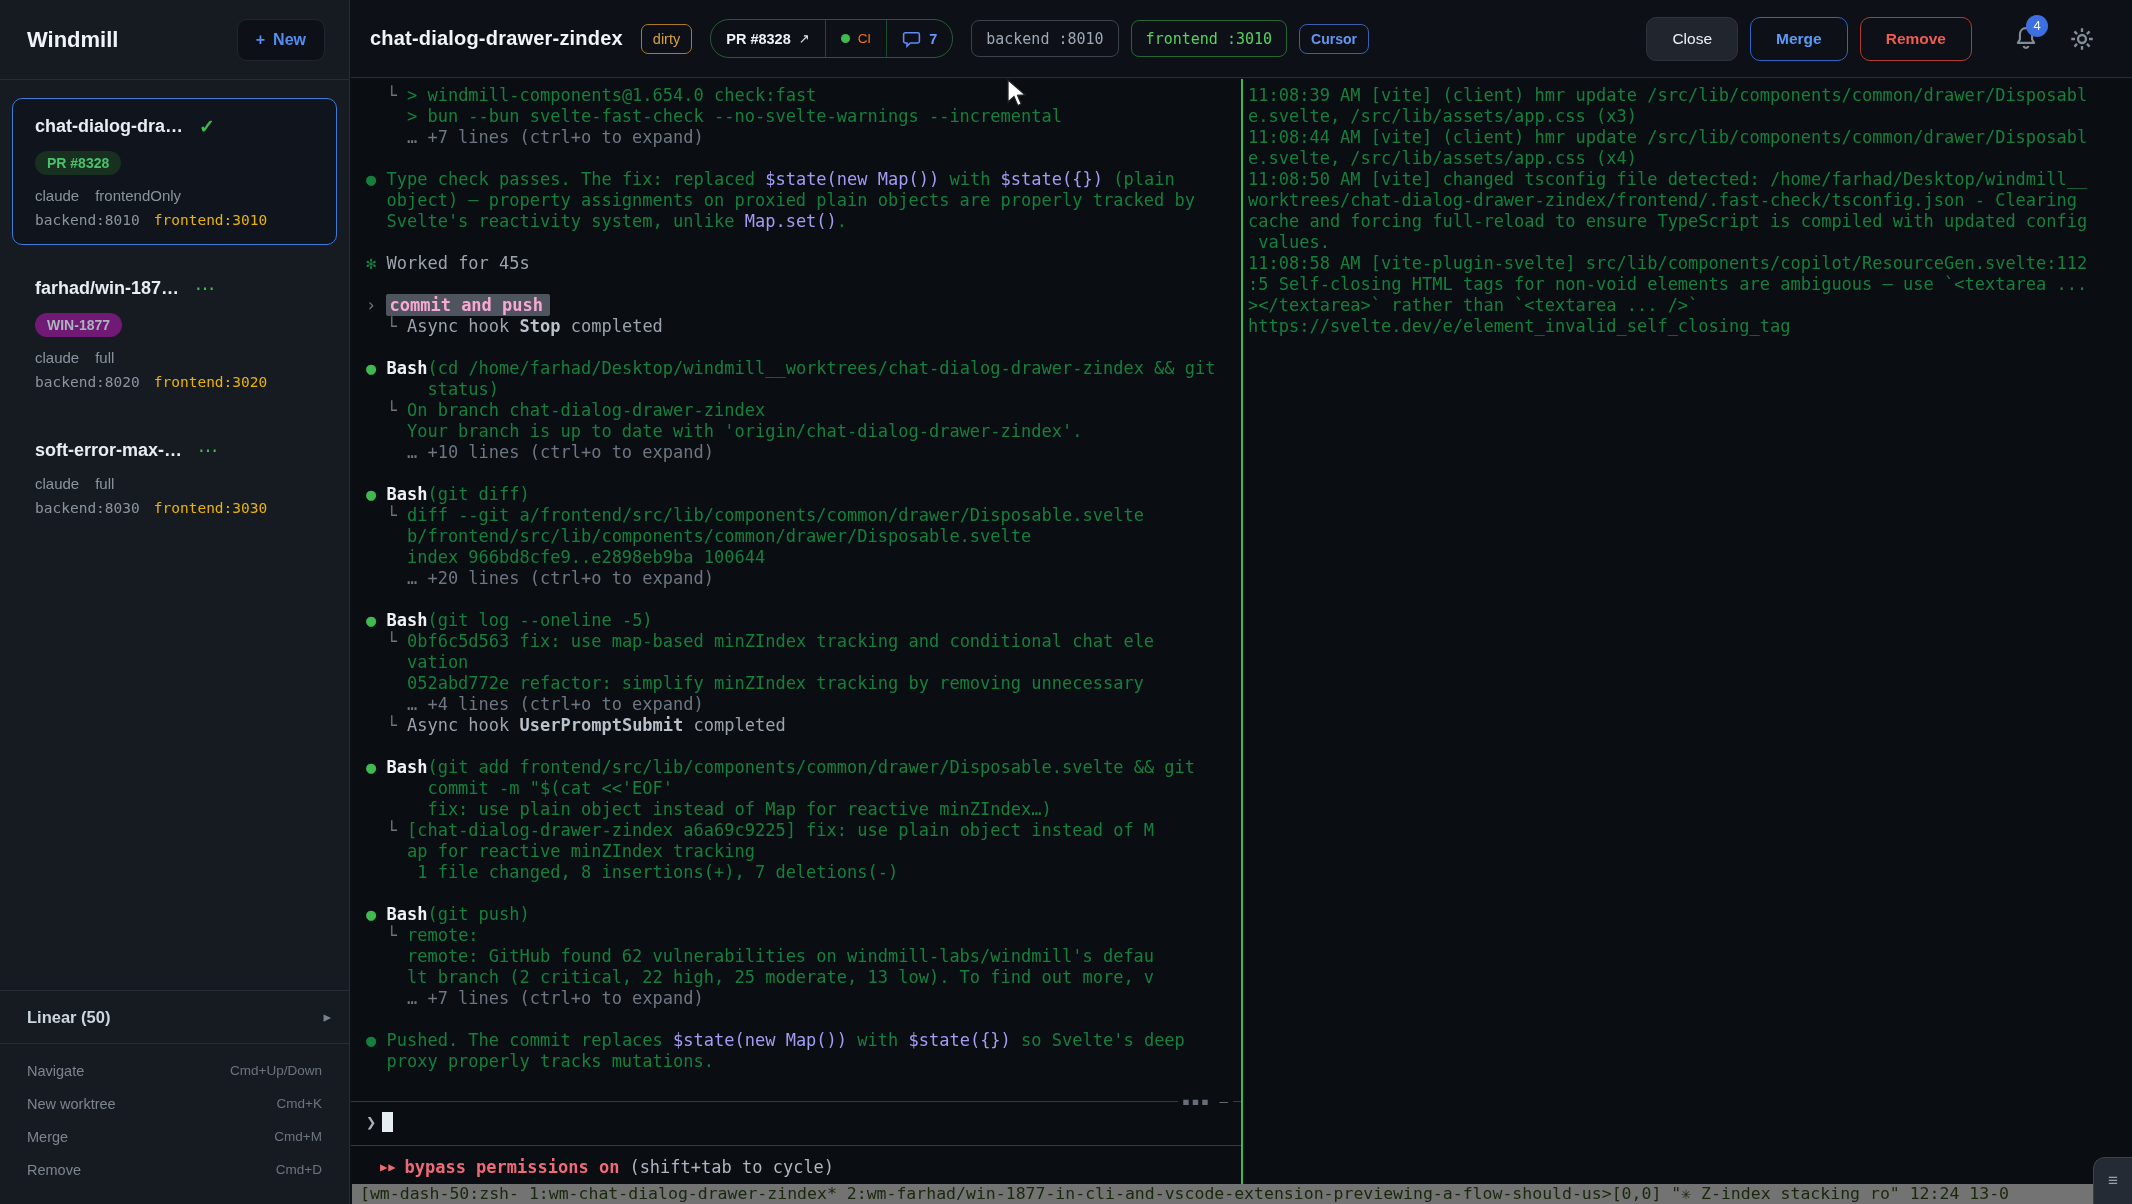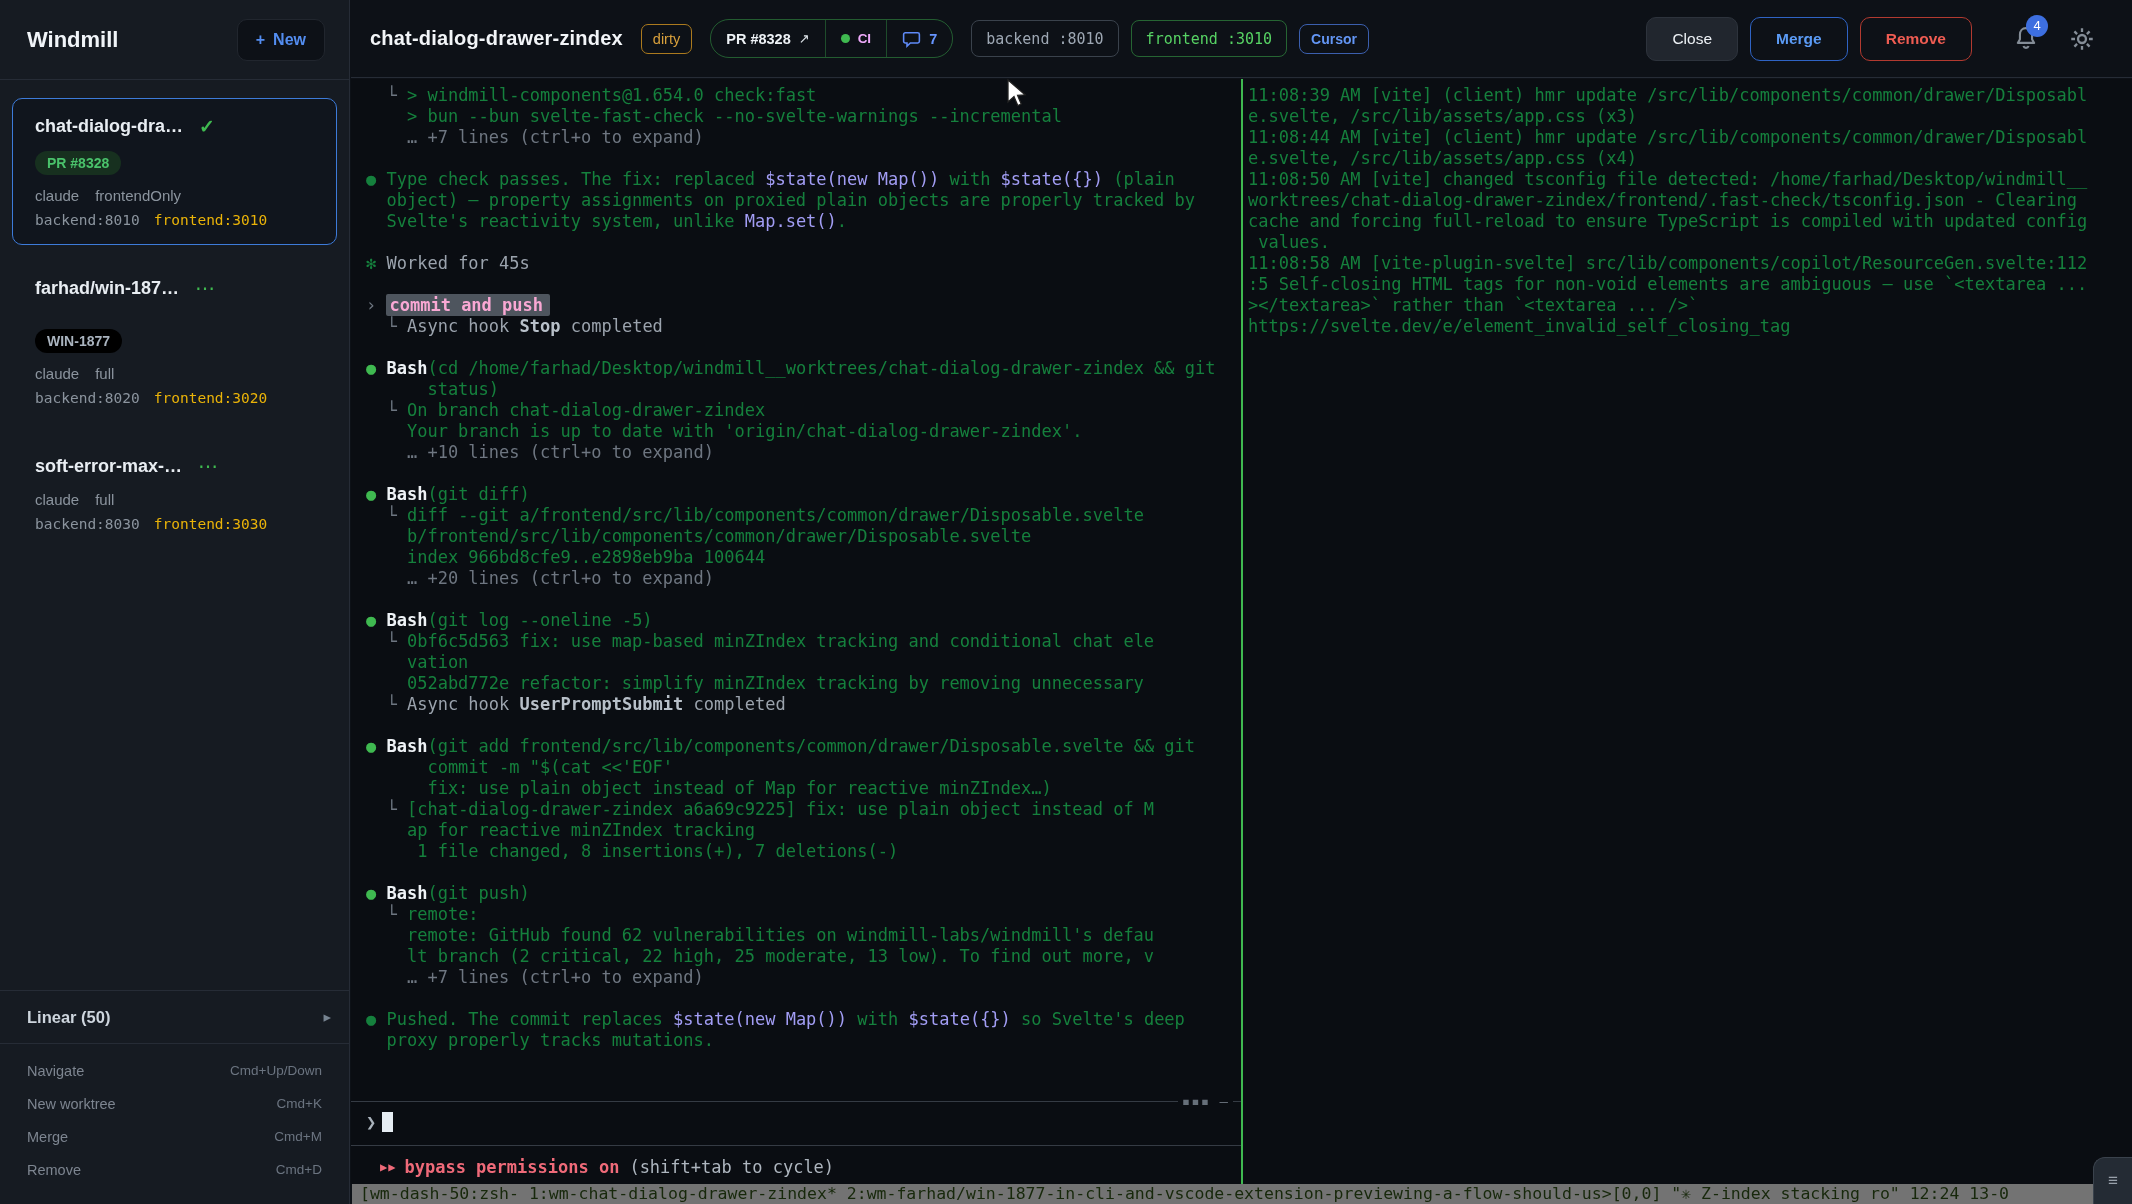--- a/index.html
+++ b/index.html
@@ -17,21 +17,21 @@
   .wt-list{padding:18px 12px;}
   .wt-card{border:1.5px solid transparent;border-radius:10px;padding:16px 22px;margin-bottom:14px;}
   .wt-card.selected{border-color:#3d7bd9;background:#10151d;}
   .wt-title-row{display:flex;align-items:center;gap:16px;margin-bottom:13px;}
   .wt-title{font-size:18px;font-weight:bold;color:#e8edf2;}
   .wt-check{color:#3fb950;font-size:19px;font-weight:bold;}
   .wt-dots{color:#3fb950;font-size:20px;letter-spacing:2px;}
   .wt-badge{display:inline-block;font-size:14px;font-weight:600;border-radius:14px;
             padding:4px 12px;margin-bottom:12px;}
   .wt-badge.green{background:#17301f;color:#4ac26b;}
-  .wt-badge.gray{background:#000000;color:#aab4bf;margin-top:16px;}
+  .wt-badge.gray{background:#701a75;color:#aab4bf;}
   .wt-meta{font-size:15px;color:#8b949e;margin-bottom:8px;display:flex;gap:16px;}
   .wt-ports{font-family:"DejaVu Sans Mono",monospace;font-size:14.5px;display:flex;gap:14px;}
   .wt-backend{color:#8b949e;} .wt-frontend{color:#eab308;}
   .sb-bottom{position:absolute;bottom:0;left:0;right:0;}
   .linear-row{border-top:1px solid #262c36;border-bottom:1px solid #262c36;height:52px;
               display:flex;align-items:center;justify-content:space-between;padding:0 18px 0 27px;}
   .linear-label{font-size:16.5px;font-weight:bold;color:#cdd5dd;}
   .linear-chev{color:#768390;font-size:15px;}
   .shortcuts{padding:10px 0 18px 0;}
   .sc-row{height:33px;display:flex;align-items:center;justify-content:space-between;padding:0 27px;}
@@ -44,21 +44,21 @@
   .hd-title{font-size:20px;font-weight:bold;color:#f2f5f8;margin-right:18px;letter-spacing:.2px;}
   .badge{box-sizing:border-box;display:flex;align-items:center;border-radius:8px;}
   .dirty{border:1px solid #ab7a1e;color:#d8a03c;font-size:14.5px;padding:6px 11px;border-radius:7px;margin-right:18px;}
   .pr-pill{border:1px solid rgba(63,185,80,.45);border-radius:19px;height:37px;display:flex;
            align-items:stretch;margin-right:18px;overflow:hidden;}
   .pr-seg{display:flex;align-items:center;gap:8px;padding:0 15px;}
   .pr-seg + .pr-seg{border-left:1px solid rgba(63,185,80,.35);}
   .pr-label{color:#eef2f6;font-size:14.5px;font-weight:600;}
   .pr-arrow{color:#dfe5ea;font-size:13px;}
   .ci-dot{width:9px;height:9px;border-radius:50%;background:#3fb950;}
-  .ci-label{color:#f0abfc;font-size:13.5px;font-weight:bold;}
+  .ci-label{color:#f97316;font-size:13.5px;font-weight:normal;}
   .cm-count{color:#6795ff;font-size:14.5px;font-weight:600;}
   .port-badge{font-family:"DejaVu Sans Mono",monospace;font-size:15px;height:37px;padding:0 14px;
               border-radius:8px;margin-right:12px;}
   .backend-badge{border:1px solid #3a424c;color:#9da7b3;}
   .frontend-badge{border:1px solid rgba(63,185,80,.5);color:#57d364;}
   .cursor-badge{border:1px solid #3b5fae;color:#6396f5;font-size:14px;font-weight:600;height:30px;
                 padding:0 11px;border-radius:8px;}
   .hd-btn{font-family:"Liberation Sans",sans-serif;font-size:15.5px;border-radius:10px;
           padding:12px 25px;cursor:pointer;background:#0d1117;}
   .close-btn{background:#21262e;color:#eef2f6;border:1px solid #2d333c;margin-left:auto;}
@@ -255,20 +255,21 @@
           <div class="t-line"><span class="sg-g">● </span><span class="sg-wb">Bash</span><span class="sg-w">(git diff)</span></div>
           <div class="t-line"><span class="sg-d">  └ </span><span class="sg-w">diff --git a/frontend/src/lib/components/common/drawer/Disposable.svelte</span></div>
           <div class="t-line"><span class="sg-w">    b/frontend/src/lib/components/common/drawer/Disposable.svelte</span></div>
           <div class="t-line"><span class="sg-w">    index 966bd8cfe9..e2898eb9ba 100644</span></div>
           <div class="t-line"><span class="sg-d">    … +20 lines (ctrl+o to expand)</span></div>
           <div class="t-line"></div>
           <div class="t-line"><span class="sg-g">● </span><span class="sg-wb">Bash</span><span class="sg-w">(git log --oneline -5)</span></div>
           <div class="t-line"><span class="sg-d">  └ </span><span class="sg-w">0bf6c5d563 fix: use map-based minZIndex tracking and conditional chat ele</span></div>
           <div class="t-line"><span class="sg-w">    vation</span></div>
           <div class="t-line"><span class="sg-w">    052abd772e refactor: simplify minZIndex tracking by removing unnecessary</span></div>
+          <div class="t-line"><span class="sg-d">    … +4 lines (ctrl+o to expand)</span></div>
           <div class="t-line"><span class="sg-d">  └ </span><span class="sg-m">Async hook </span><span class="sg-mb">UserPromptSubmit</span><span class="sg-m"> completed</span></div>
           <div class="t-line"></div>
           <div class="t-line"><span class="sg-g">● </span><span class="sg-wb">Bash</span><span class="sg-w">(git add frontend/src/lib/components/common/drawer/Disposable.svelte &amp;&amp; git</span></div>
           <div class="t-line"><span class="sg-w">      commit -m "$(cat &lt;&lt;'EOF'</span></div>
           <div class="t-line"><span class="sg-w">      fix: use plain object instead of Map for reactive minZIndex…)</span></div>
           <div class="t-line"><span class="sg-d">  └ </span><span class="sg-w">[chat-dialog-drawer-zindex a6a69c9225] fix: use plain object instead of M</span></div>
           <div class="t-line"><span class="sg-w">    ap for reactive minZIndex tracking</span></div>
           <div class="t-line"><span class="sg-w">     1 file changed, 8 insertions(+), 7 deletions(-)</span></div>
           <div class="t-line"></div>
           <div class="t-line"><span class="sg-g">● </span><span class="sg-wb">Bash</span><span class="sg-w">(git push)</span></div>

